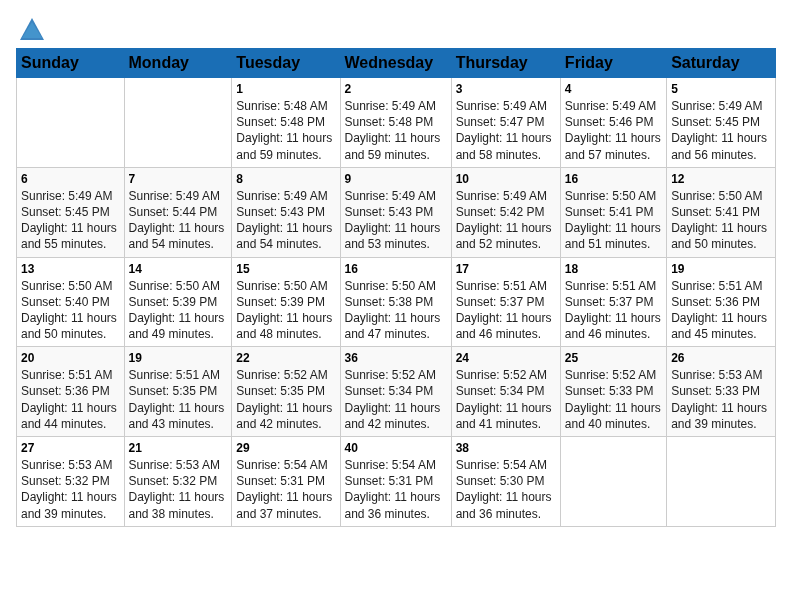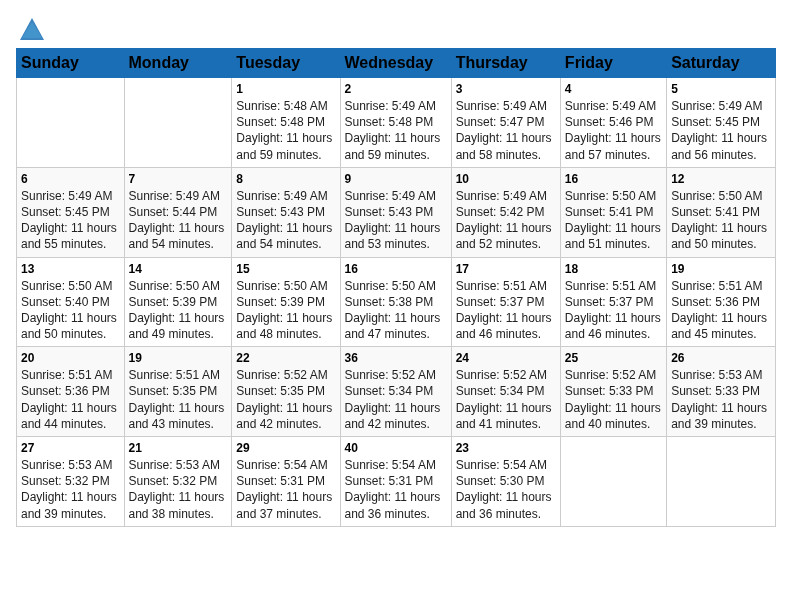--- a/index.html
+++ b/index.html
@@ -247,20 +247,20 @@
         </td>
         <td>
           <span class="day-num">29</span>
           <div class="cell-text">Sunrise: 5:54 AM<br>Sunset: 5:31 PM<br>Daylight: 11 hours and 37 minutes.</div>
         </td>
         <td>
           <span class="day-num">40</span>
           <div class="cell-text">Sunrise: 5:54 AM<br>Sunset: 5:31 PM<br>Daylight: 11 hours and 36 minutes.</div>
         </td>
         <td>
-          <span class="day-num">23</span>
+          <span class="day-num">38</span>
           <div class="cell-text">Sunrise: 5:54 AM<br>Sunset: 5:30 PM<br>Daylight: 11 hours and 36 minutes.</div>
         </td>
         <td class="empty"></td>
         <td class="empty"></td>
       </tr>
     </tbody>
 </table>
 
 </body></html>

